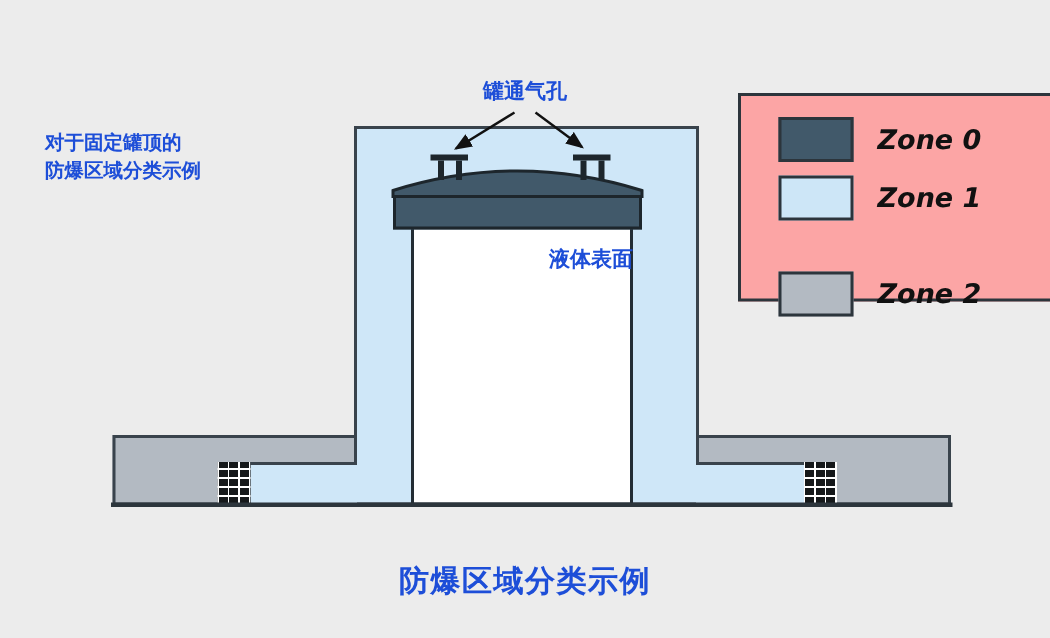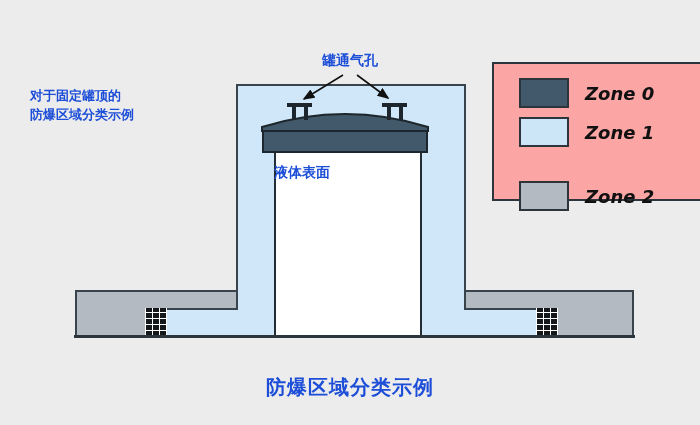--- a/index.html
+++ b/index.html
@@ -74,21 +74,21 @@
   .annotation-left{
     left:30px;top:86px;width:140px;
     font-size:13px;line-height:19px;text-align:left;
   }
   .vent-label{
     left:300px;top:52px;width:100px;
     font-size:14px;text-align:center;
   }
   .liquid-label{
     left:274px;top:164px;width:148px;
-    font-size:14px;text-align:left;
+    font-size:14px;text-align:right;
   }
   .caption{
     left:250px;top:374px;width:200px;
     font-size:20px;text-align:center;letter-spacing:1px;
   }
 
   
   .legend-box{
     left:492px;top:62px;width:215px;height:139px;
     background:#fca5a5;

